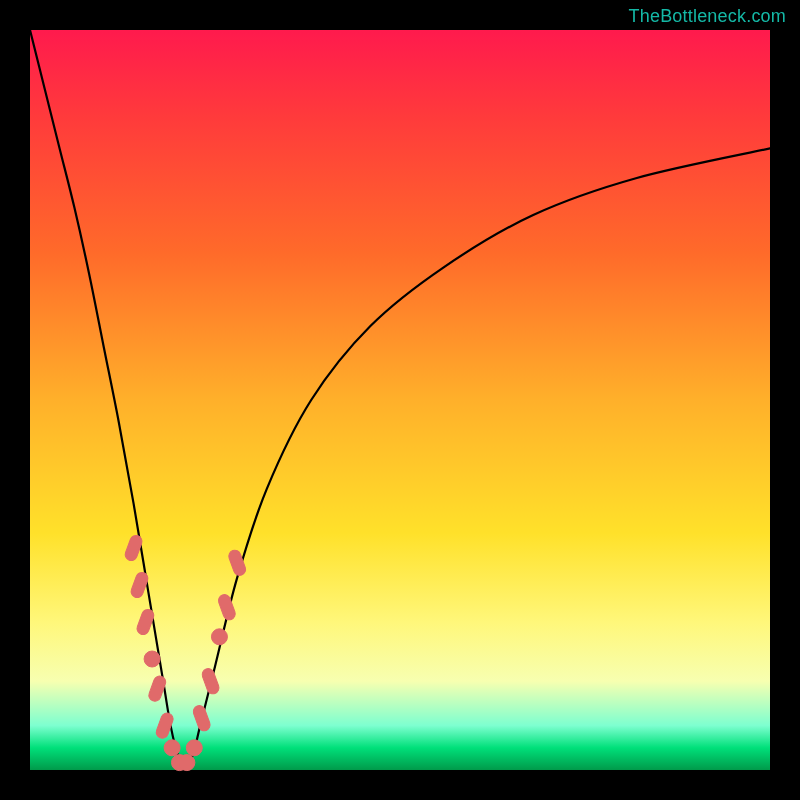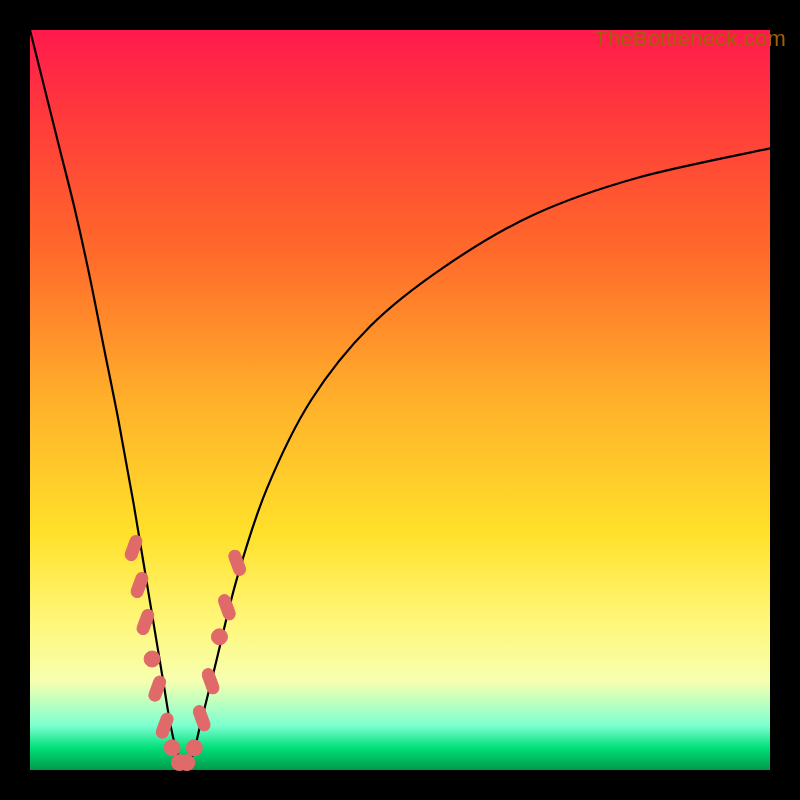--- a/index.html
+++ b/index.html
@@ -33,26 +33,25 @@
       #f7ffb0 88%,
       #7dffd0 94%,
       #00e07a 97%,
       #009a4a 100%
     );
   }
   .watermark {
     position: absolute;
     top: 6px;
     right: 14px;
-    color: #a16207;
-    font-size: 22px;
+    color: #14b8a6;
+    font-size: 18px;
     font-weight: 500;
     letter-spacing: 0.2px;
     user-select: none;
-    margin-top: 20px;
   }
   svg.curve {
     position: absolute;
     inset: 0;
     width: 100%;
     height: 100%;
     overflow: visible;
   }
   .curve path.main {
     fill: none;

